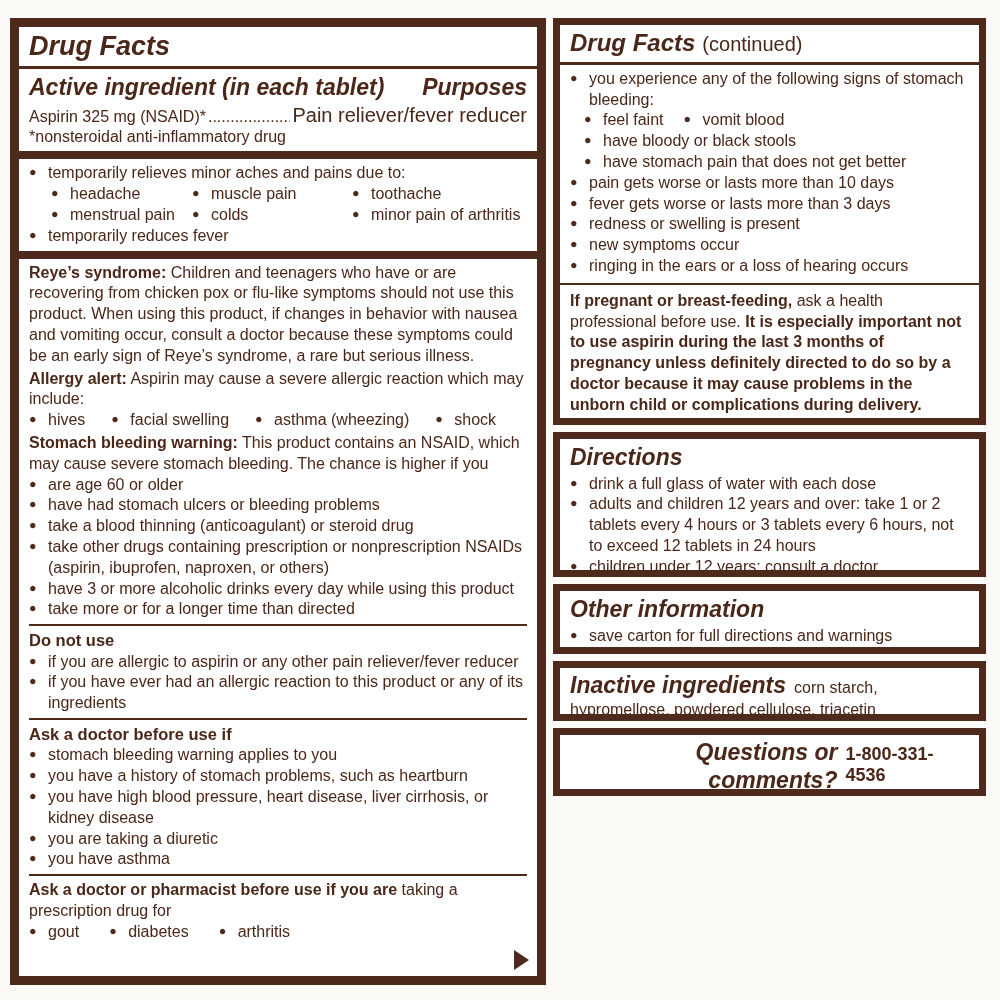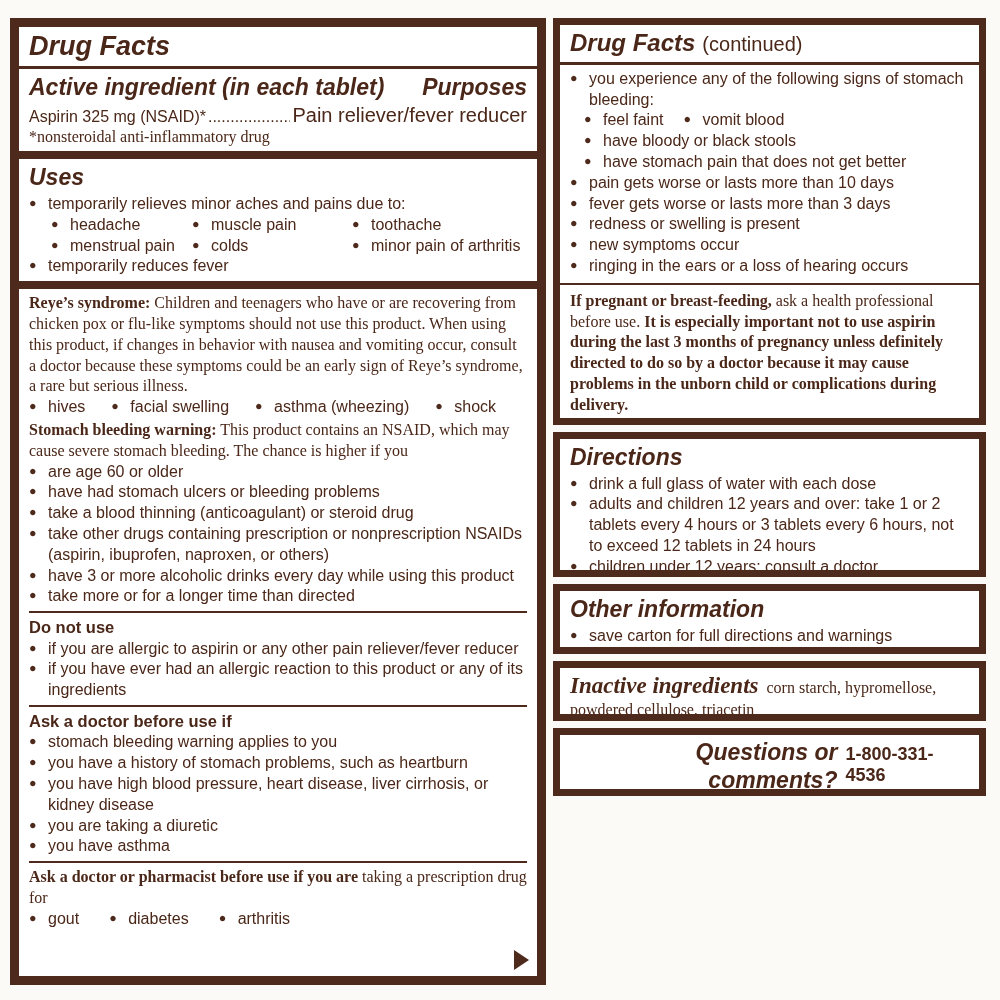--- a/index.html
+++ b/index.html
@@ -26,21 +26,21 @@
     margin-bottom:7px;
     overflow:hidden;
   }
   .pad{padding:4px 10px;}
   .hr-thin{height:3px;background:var(--brown);}
   .hr-mid{height:2px;background:var(--brown);margin:4px 0;}
   .hr-thick{height:8px;background:var(--brown);}
   h1{font-style:italic;font-weight:bold;font-size:27px;line-height:1.15;}
   h2{font-style:italic;font-weight:bold;font-size:23px;line-height:1.2;margin:1px 0 2px 0;}
   h3{font-weight:bold;font-size:16.5px;line-height:1.3;margin-top:1px;}
-  p,.line{font-size:16px;line-height:1.3;font-family:Liberation Serif, serif;}
+  p,.line{font-size:16px;line-height:1.3;}
   b{font-weight:bold;}
   .b{position:relative;padding-left:19px;font-size:16px;line-height:1.3;}
   .marker{position:absolute;left:0;top:1px;font-size:12.5px;color:var(--brown);}
   .bi{position:relative;padding-left:19px;display:inline-block;font-size:16px;line-height:1.3;}
   .row-between{display:flex;justify-content:space-between;align-items:flex-end;gap:18px;}
   .leader-row{display:flex;align-items:baseline;}
   .leader-row .lft{white-space:nowrap;font-size:16px;}
   .leader-row .dots{flex:1;overflow:hidden;white-space:nowrap;font-size:16px;margin:0 2px;}
   .leader-row .rgt{white-space:nowrap;font-size:20px;}
   .uses-row{margin-left:22px;}
@@ -83,35 +83,35 @@
       <span class="lft">Aspirin 325 mg (NSAID)*</span>
       <span class="dots">.........................................................................</span>
       <span class="rgt">Pain reliever/fever reducer</span>
     </div>
     <div class="line">*nonsteroidal anti-inflammatory drug</div>
   </div>
 
   <div class="hr-thick"></div>
 
   <div class="pad">
-    <h2>Uses</h2>
     <div class="b"><span class="marker">●</span>temporarily relieves minor aches and pains due to:</div>
     <div class="uses-row">
       <span class="bi c1"><span class="marker">●</span>headache</span><span class="bi c2"><span class="marker">●</span>muscle pain</span><span class="bi"><span class="marker">●</span>toothache</span>
     </div>
     <div class="uses-row">
       <span class="bi c1"><span class="marker">●</span>menstrual pain</span><span class="bi c2"><span class="marker">●</span>colds</span><span class="bi"><span class="marker">●</span>minor pain of arthritis</span>
     </div>
     <div class="b"><span class="marker">●</span>temporarily reduces fever</div>
   </div>
 
   <div class="hr-thick"></div>
 
   <div class="pad">
     <p><b>Reye’s syndrome:</b><span> Children and teenagers who have or are recovering from chicken pox or flu-like symptoms should not use this product. When using this product, if changes in behavior with nausea and vomiting occur, consult a doctor because these symptoms could be an early sign of Reye’s syndrome, a rare but serious illness.</span></p>
+    <p class="mt2"><b>Allergy alert:</b><span> Aspirin may cause a severe allergic reaction which may include:</span></p>
     <div class="inline-row">
       <span class="bi"><span class="marker">●</span>hives</span><span class="bi"><span class="marker">●</span>facial swelling</span><span class="bi"><span class="marker">●</span>asthma (wheezing)</span><span class="bi"><span class="marker">●</span>shock</span>
     </div>
     <p class="mt2"><b>Stomach bleeding warning:</b><span> This product contains an NSAID, which may cause severe stomach bleeding. The chance is higher if you</span></p>
     <div class="b"><span class="marker">●</span>are age 60 or older</div>
     <div class="b"><span class="marker">●</span>have had stomach ulcers or bleeding problems</div>
     <div class="b"><span class="marker">●</span>take a blood thinning (anticoagulant) or steroid drug</div>
     <div class="b"><span class="marker">●</span>take other drugs containing prescription or nonprescription NSAIDs (aspirin, ibuprofen, naproxen, or others)</div>
     <div class="b"><span class="marker">●</span>have 3 or more alcoholic drinks every day while using this product</div>
     <div class="b"><span class="marker">●</span>take more or for a longer time than directed</div>

